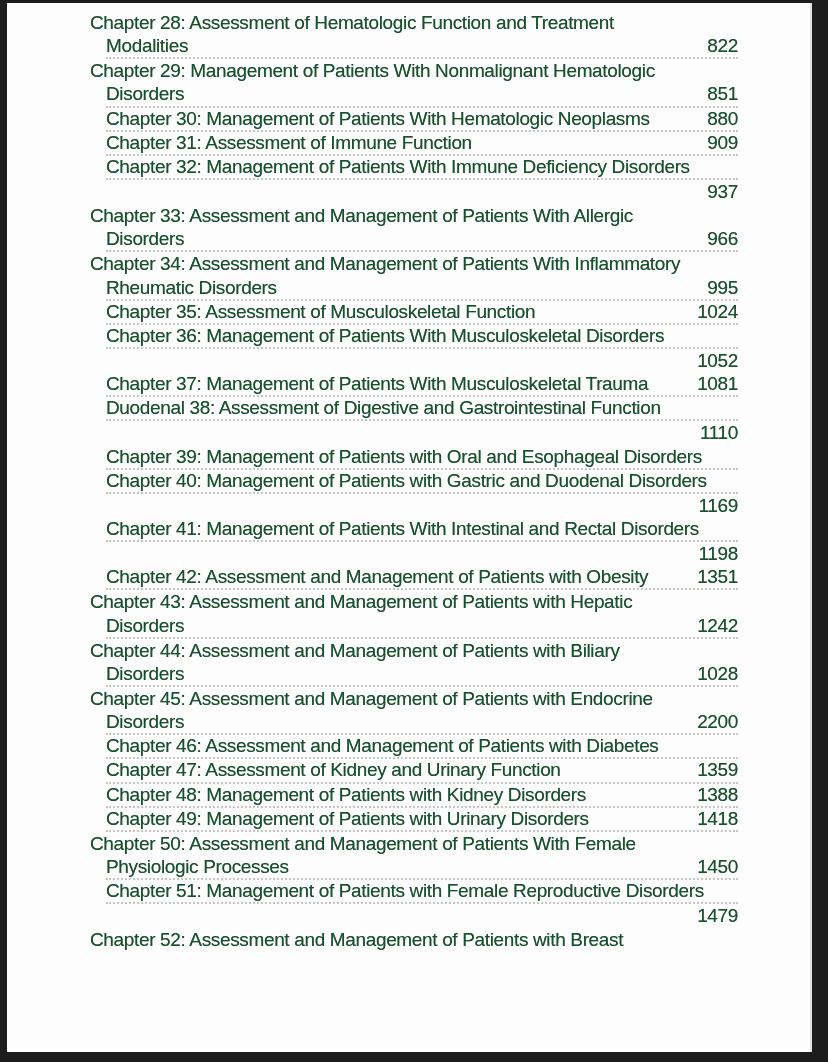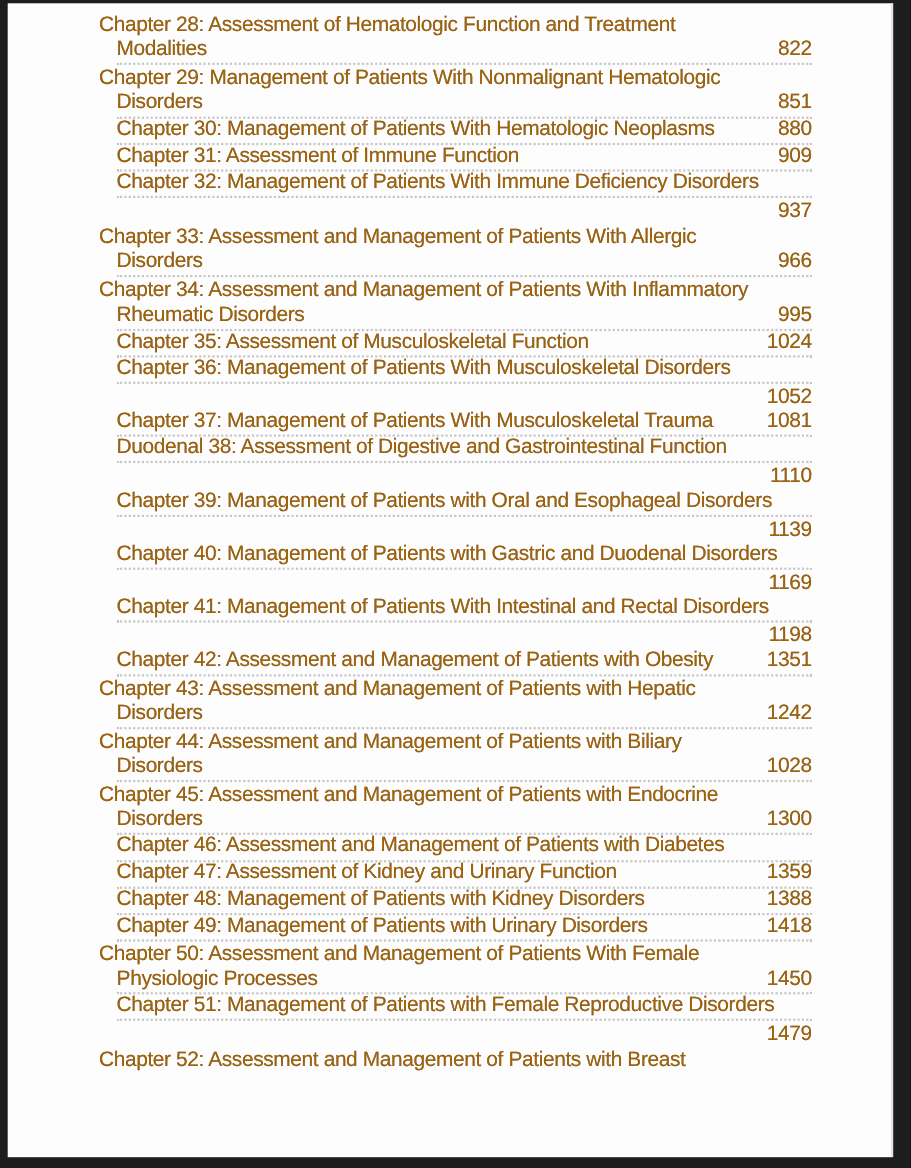--- a/index.html
+++ b/index.html
@@ -22,27 +22,27 @@
   }
   .toc {
     position: absolute;
     left: 83px;
     top: 8px;
     width: 648px;
   }
   .toc-row {
     display: flex;
     justify-content: space-between;
-    align-items: flex-end;
+    align-items: center;
     height: 24.15px;
     line-height: 24.15px;
     box-sizing: border-box;
     font-size: 19px;
     letter-spacing: -0.35px;
-    color: #a16207;
+    color: #14532d;
     white-space: nowrap;
     text-shadow: 0 0 0.6px rgba(30,30,30,0.55);
   }
   .toc-row.dotted {
     border-bottom: 2px dotted #c6c6c6;
     margin-left: 16px;
   }
   .toc-entry-text {
     flex: 0 1 auto;
     overflow: visible;
@@ -128,24 +128,20 @@
           <span class="toc-page-number"></span>
         </div>
         <div class="toc-row">
           <span class="toc-entry-text"></span>
           <span class="toc-page-number">1110</span>
         </div>
         <div class="toc-row dotted">
           <span class="toc-entry-text">Chapter 39: Management of Patients with Oral and Esophageal Disorders</span>
           <span class="toc-page-number"></span>
         </div>
-        <div class="toc-row">
-          <span class="toc-entry-text"></span>
-          <span class="toc-page-number">1139</span>
-        </div>
         <div class="toc-row dotted">
           <span class="toc-entry-text">Chapter 40: Management of Patients with Gastric and Duodenal Disorders</span>
           <span class="toc-page-number"></span>
         </div>
         <div class="toc-row">
           <span class="toc-entry-text"></span>
           <span class="toc-page-number">1169</span>
         </div>
         <div class="toc-row dotted">
           <span class="toc-entry-text">Chapter 41: Management of Patients With Intestinal and Rectal Disorders</span>
@@ -174,21 +170,21 @@
         <div class="toc-row dotted">
           <span class="toc-entry-text">Disorders</span>
           <span class="toc-page-number">1028</span>
         </div>
         <div class="toc-row">
           <span class="toc-entry-text">Chapter 45: Assessment and Management of Patients with Endocrine</span>
           <span class="toc-page-number"></span>
         </div>
         <div class="toc-row dotted">
           <span class="toc-entry-text">Disorders</span>
-          <span class="toc-page-number">1300</span>
+          <span class="toc-page-number">2200</span>
         </div>
         <div class="toc-row dotted">
           <span class="toc-entry-text">Chapter 46: Assessment and Management of Patients with Diabetes</span>
           <span class="toc-page-number"></span>
         </div>
         <div class="toc-row dotted">
           <span class="toc-entry-text">Chapter 47: Assessment of Kidney and Urinary Function</span>
           <span class="toc-page-number">1359</span>
         </div>
         <div class="toc-row dotted">

